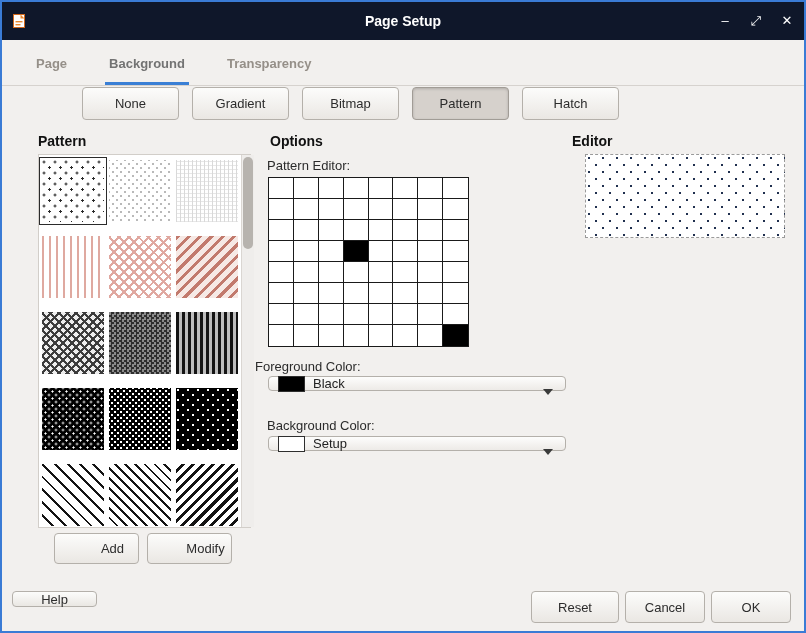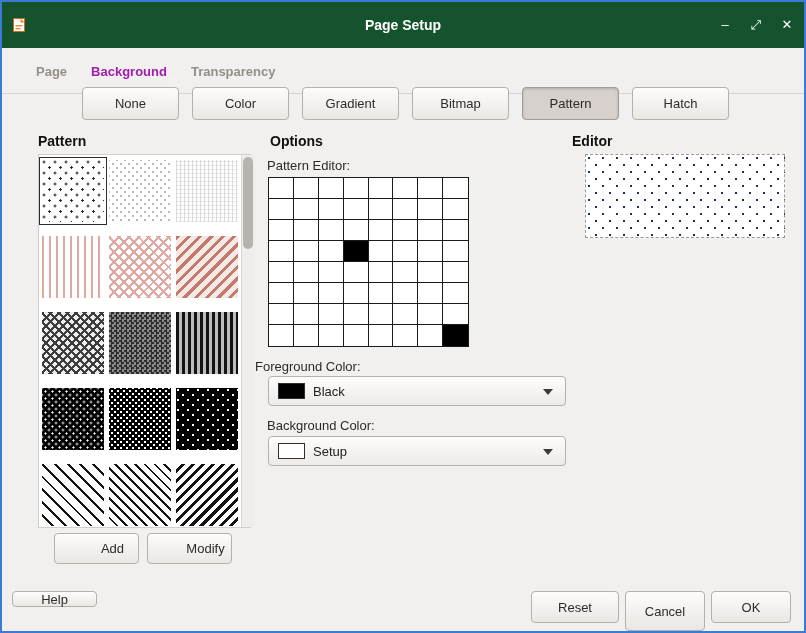--- a/index.html
+++ b/index.html
@@ -6,44 +6,44 @@
   html, body { width: 806px; height: 633px; }
   body { font-family: "Liberation Sans", sans-serif; background: #fff; }
 
   .window {
     position: relative; width: 806px; height: 633px;
     border: 2px solid #3a7bd5; background: #f2f0ee; overflow: hidden;
   }
 
   
   .titlebar {
-    position: relative; height: 46px; background: #14532d;
+    position: relative; height: 38px; background: #0f172a;
     display: flex; align-items: center; padding: 0 9px;
   }
   .titlebar .app-icon { width: 16px; height: 16px; flex: 0 0 auto; }
   .titlebar .title {
     position: absolute; left: 0; right: 0; text-align: center;
     color: #ffffff; font-size: 14px; font-weight: bold; pointer-events: none;
   }
   .win-controls { margin-left: auto; display: flex; gap: 15px; z-index: 2; }
   .win-controls span {
     color: #ffffff; font-size: 13px; line-height: 16px; width: 16px;
     text-align: center; cursor: default;
   }
 
   
   .tabbar {
-    height: 46px; display: flex; align-items: flex-end; gap: 16px;
+    height: 46px; display: flex; align-items: flex-end; gap: 34px;
     padding: 0 0 0 30px; border-bottom: 1px solid #d6d2ce; background: #f2f0ee;
   }
   .tab {
     font-size: 13px; font-weight: bold; color: #958f88;
     padding: 0 4px 11px 4px; border-bottom: 3px solid transparent;
   }
-  .tab.active { color: #a21caf; border-bottom-color: #3a7fd5; }
+  .tab.active { color: #737373; border-bottom-color: #3a7fd5; }
 
   
   .fill-row { position: absolute; left: 80px; top: 85px; display: flex; gap: 13px; }
   .btn {
     font-family: "Liberation Sans", sans-serif;
     font-size: 13px; color: #2c2c2c;
     background: linear-gradient(#fcfcfb, #eae7e3);
     border: 1px solid #b4b0aa; border-radius: 4px;
     display: flex; align-items: center; justify-content: center;
   }
@@ -129,21 +129,21 @@
   .editor-grid {
     position: absolute; left: 266px; top: 175px; width: 201px; height: 170px;
     display: grid; grid-auto-rows: 1fr; border: 1px solid #1a1a1a; background: #fff;
   }
   .ed-cell { border-right: 1px solid #1a1a1a; border-bottom: 1px solid #1a1a1a; background: #fff; }
   .ed-cell:nth-child(8n) { border-right: none; }
   .ed-cell:nth-child(n+57) { border-bottom: none; }
   .ed-cell.filled { background: #000; }
 
   .combo {
-    position: absolute; left: 266px; width: 298px; height: 30px;
+    position: absolute; left: 266px; width: 298px; height: 15px;
     display: flex; align-items: center; gap: 8px; padding: 0 28px 0 9px;
     background: linear-gradient(#fdfdfc, #edeae7);
     border: 1px solid #b4b0aa; border-radius: 4px;
     font-size: 13px; color: #222;
   }
   .combo-fg { top: 374px; }
   .combo-bg { top: 434px; }
   .color-chip { width: 27px; height: 16px; border: 1px solid #2e2e2e; flex: 0 0 auto; }
   .combo-arrow {
     position: absolute; right: 12px; top: 12px; width: 0; height: 0;
@@ -159,21 +159,21 @@
       radial-gradient(#20304f 1px, transparent 1.3px),
       radial-gradient(#20304f 1px, transparent 1.3px);
     background-size: 14px 14px; background-position: 3px 3px, 10px 10px;
   }
 
   
   .footer-left { position: absolute; left: 10px; top: 589px; }
   .footer-left .btn { width: 85px; height: 16px; }
   .footer-right { position: absolute; right: 13px; top: 589px; display: flex; gap: 6px; }
   .btn-reset { width: 88px; height: 32px; }
-  .btn-cancel { width: 80px; height: 40px; }
+  .btn-cancel { width: 80px; height: 32px; }
   .btn-ok { width: 80px; height: 32px; }
 </style>
 </head>
 <body>
 
 <div class="window">
 
   <div class="titlebar">
     <svg class="app-icon" viewBox="0 0 16 16">
       <rect x="2.5" y="1.5" width="11" height="13" fill="#ffffff" stroke="#d1691e"></rect>
@@ -190,21 +190,20 @@
   </div>
 
   <div class="tabbar">
       <div class="tab">Page</div>
       <div class="tab active">Background</div>
       <div class="tab">Transparency</div>
     </div>
 
   <div class="fill-row">
       <button class="btn fill-btn">None</button>
-      <button class="btn fill-btn">Color</button>
       <button class="btn fill-btn">Gradient</button>
       <button class="btn fill-btn">Bitmap</button>
       <button class="btn fill-btn selected">Pattern</button>
       <button class="btn fill-btn">Hatch</button>
     </div>
 
   <div class="heading h-pattern">Pattern</div>
   <div class="heading h-options">Options</div>
   <div class="heading h-preview">Editor</div>
 

